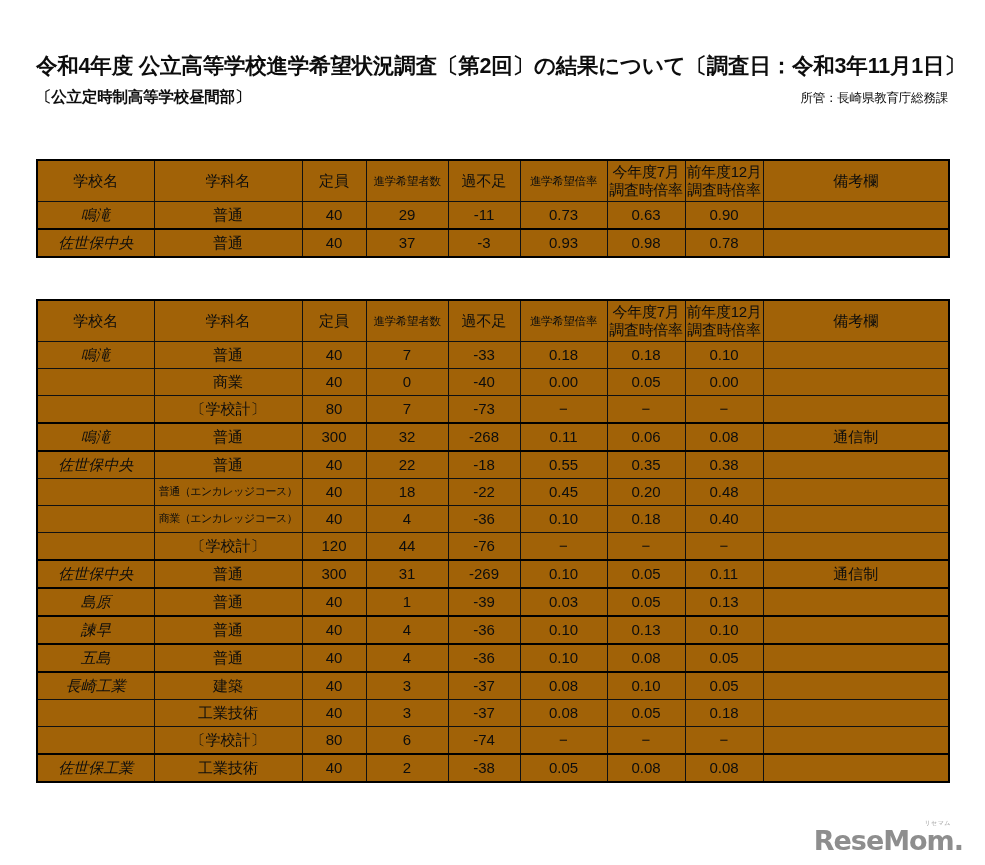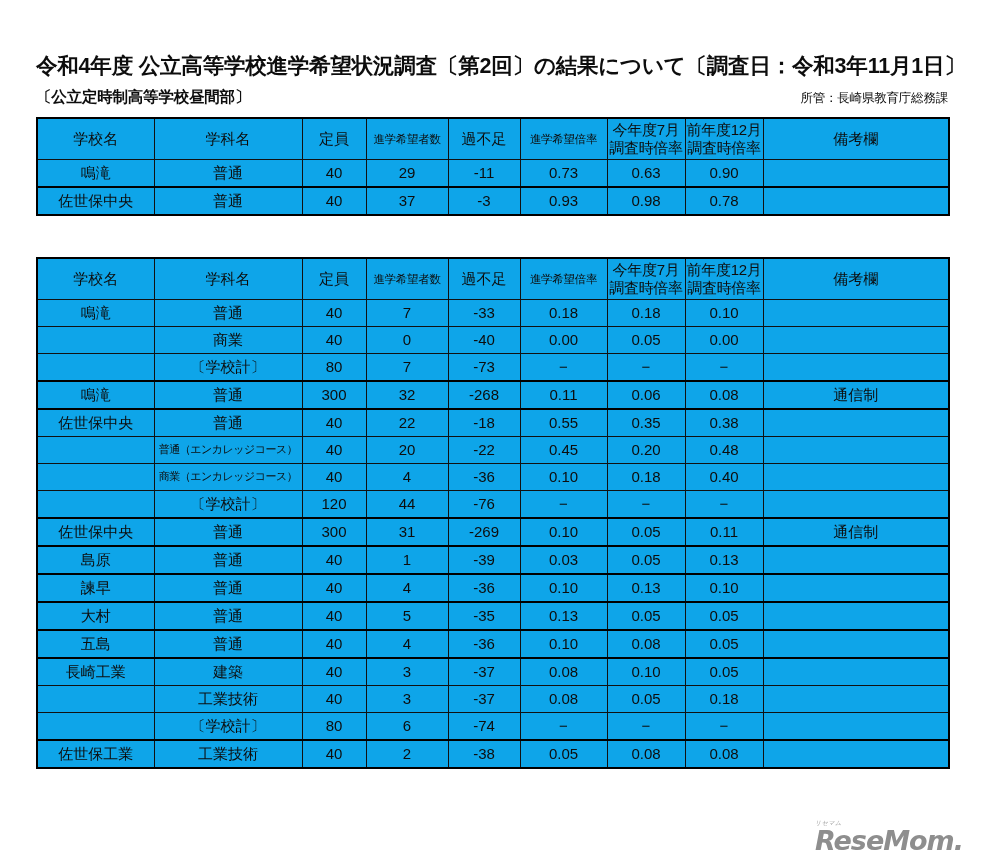--- a/index.html
+++ b/index.html
@@ -61,21 +61,22 @@
     position: absolute;
     left: 36px;
     top: 225px;
   }
 
   
   table.grid {
     position: absolute;
     border-collapse: collapse;
     table-layout: fixed;
-    background: #0ea5e9;
+    background: #a16207;
+    margin-top: 42px;
   }
   table.grid td, table.grid th {
     border: 1px solid #111;
     padding: 0;
     text-align: center;
     vertical-align: middle;
     font-weight: normal;
     font-size: 15px;
     line-height: 1.05;
     color: #0d0d0d;
@@ -98,21 +99,21 @@
     letter-spacing: -0.3px;
   }
   thead tr th { border-bottom: 2.5px solid #000; }
 
   tbody td { height: 26px; font-size: 15.5px; }
   tbody tr.group-end td { border-bottom: 2.5px solid #000; }
 
   td.num { font-size: 15.5px; }
   td.subject { font-size: 15.5px; }
   td.subject.tiny { font-size: 11px; letter-spacing: -0.5px; }
-  td.school { font-size: 15.5px; }
+  td.school { font-size: 15.5px; font-style: italic; }
   td.note {
     font-size: 13.5px;
     text-align: left;
     padding-left: 5px;
   }
 
   
   col.c-school  { width: 117px; }
   col.c-subject { width: 148px; }
   col.c-cap     { width: 64px; }
@@ -121,23 +122,22 @@
   col.c-ratio   { width: 87px; }
   col.c-jul     { width: 78px; }
   col.c-prev    { width: 78px; }
   col.c-note    { width: 186px; }
 
   
   .watermark {
     position: absolute;
     right: 22px;
     bottom: 18px;
-    text-align: left;
+    text-align: right;
     user-select: none;
-    font-style: italic;
   }
   .wm-ruby {
     font-size: 6px;
     color: #9a9a9a;
     letter-spacing: 0.5px;
     margin-right: 12px;
     display: block;
     margin-bottom: -3px;
   }
   .wm-text {
@@ -302,21 +302,21 @@
           <td class="num">-18</td>
           <td class="num">0.55</td>
           <td class="num">0.35</td>
           <td class="num">0.38</td>
           <td class="note"></td>
         </tr>
         <tr>
           <td class="school"></td>
           <td class="subject tiny">普通（エンカレッジコース）</td>
           <td class="num">40</td>
-          <td class="num">20</td>
+          <td class="num">18</td>
           <td class="num">-22</td>
           <td class="num">0.45</td>
           <td class="num">0.20</td>
           <td class="num">0.48</td>
           <td class="note"></td>
         </tr>
         <tr>
           <td class="school"></td>
           <td class="subject tiny">商業（エンカレッジコース）</td>
           <td class="num">40</td>
@@ -365,31 +365,20 @@
           <td class="subject">普通</td>
           <td class="num">40</td>
           <td class="num">4</td>
           <td class="num">-36</td>
           <td class="num">0.10</td>
           <td class="num">0.13</td>
           <td class="num">0.10</td>
           <td class="note"></td>
         </tr>
         <tr class="group-end">
-          <td class="school">大村</td>
-          <td class="subject">普通</td>
-          <td class="num">40</td>
-          <td class="num">5</td>
-          <td class="num">-35</td>
-          <td class="num">0.13</td>
-          <td class="num">0.05</td>
-          <td class="num">0.05</td>
-          <td class="note"></td>
-        </tr>
-        <tr class="group-end">
           <td class="school">五島</td>
           <td class="subject">普通</td>
           <td class="num">40</td>
           <td class="num">4</td>
           <td class="num">-36</td>
           <td class="num">0.10</td>
           <td class="num">0.08</td>
           <td class="num">0.05</td>
           <td class="note"></td>
         </tr>

